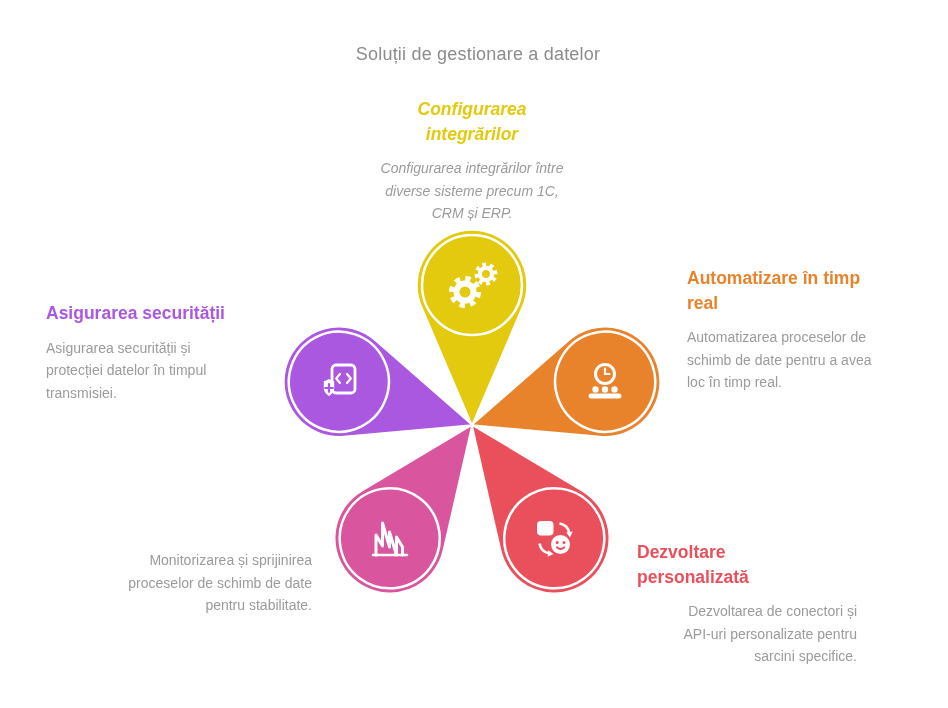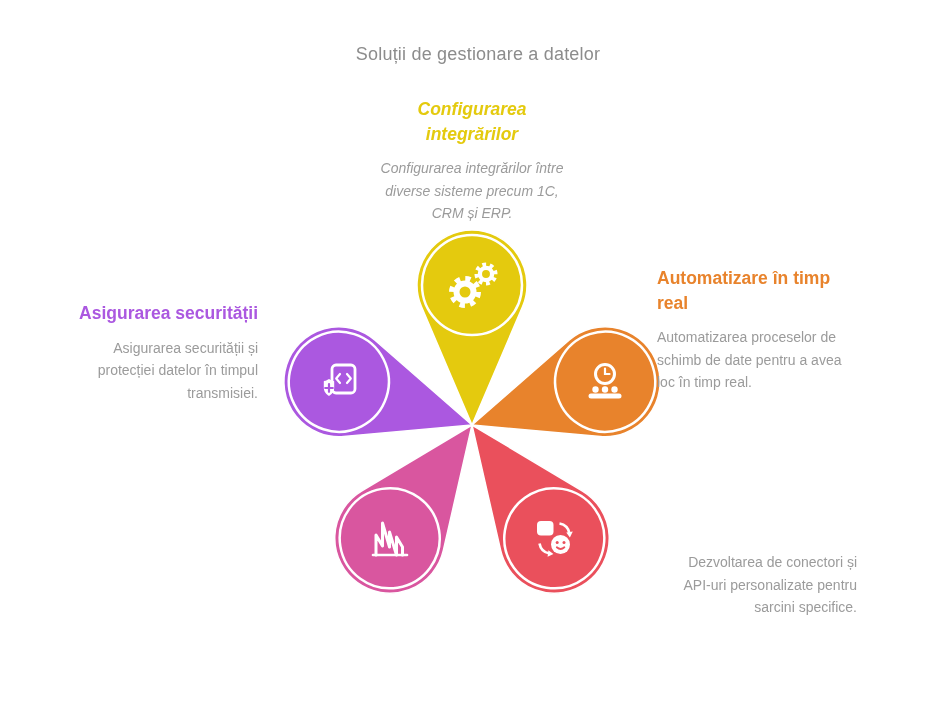--- a/index.html
+++ b/index.html
@@ -26,24 +26,24 @@
     line-height: 1.4;
     white-space: pre-line;
   }
   .desc {
     font-size: 14px;
     line-height: 1.62;
     white-space: pre-line;
     margin-top: 11px;
   }
   .b-top   { left: 342px;  top: 97px;  width: 260px; text-align: center; font-style: italic; }
-  .b-right { left: 657px;  top: 266px; width: 215px; text-align: left; }
+  .b-right { left: 687px;  top: 266px; width: 215px; text-align: left; }
   .b-br    { left: 637px;  top: 540px; width: 220px; text-align: left; }
   .b-bl    { right: 636px; top: 538px; width: 220px; text-align: right; }
-  .b-left  { right: 690px; top: 301px; width: 235px; text-align: right; }
+  .b-left  { right: 667px; top: 301px; width: 235px; }
 </style>
 </head>
 <body>
 
 <div class="canvas">
 
   <svg class="diagram" width="948" height="708" viewBox="0 0 948 708">
 
     <g transform="rotate(0 472 425)">
       <path d="M472 425 L522.6 306.6 A55 55 0 1 0 421.4 306.6 Z" stroke="#ffffff" stroke-width="1.5" fill="#e4ca0e"></path>
@@ -128,26 +128,31 @@
 
   <div class="block b-right">
     <div class="heading" style="color: rgb(232, 131, 44);">Automatizare în timp
 real</div>
     <div class="desc" style="color: rgb(155, 155, 155);">Automatizarea proceselor de
 schimb de date pentru a avea
 loc în timp real.</div>
   </div>
 
   <div class="block b-br">
+    <div class="heading" style="color: rgb(234, 80, 92);">Dezvoltare
+personalizată</div>
     <div class="desc" style="color: rgb(155, 155, 155); text-align: right;">Dezvoltarea de conectori și
 API-uri personalizate pentru
 sarcini specifice.</div>
   </div>
 
   <div class="block b-bl">
+    <div class="desc" style="color: rgb(155, 155, 155);">Monitorizarea și sprijinirea
+proceselor de schimb de date
+pentru stabilitate.</div>
   </div>
 
   <div class="block b-left">
     <div class="heading" style="color: rgb(171, 88, 224);">Asigurarea securității</div>
     <div class="desc" style="color: rgb(155, 155, 155);">Asigurarea securității și
 protecției datelor în timpul
 transmisiei.</div>
   </div>
 
 </div>

